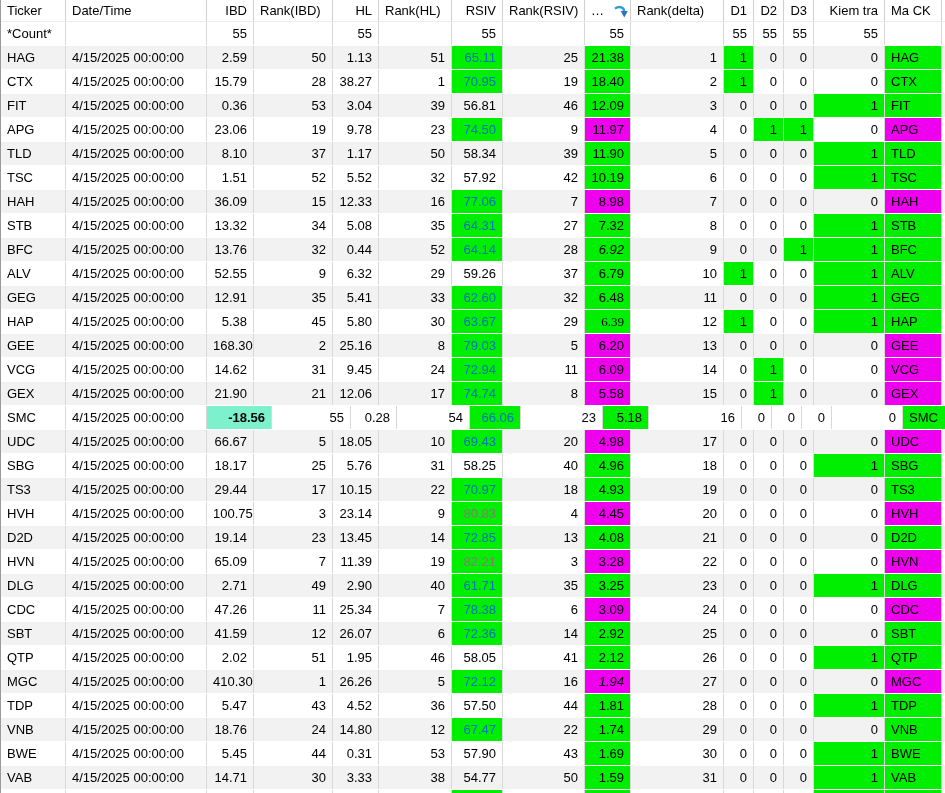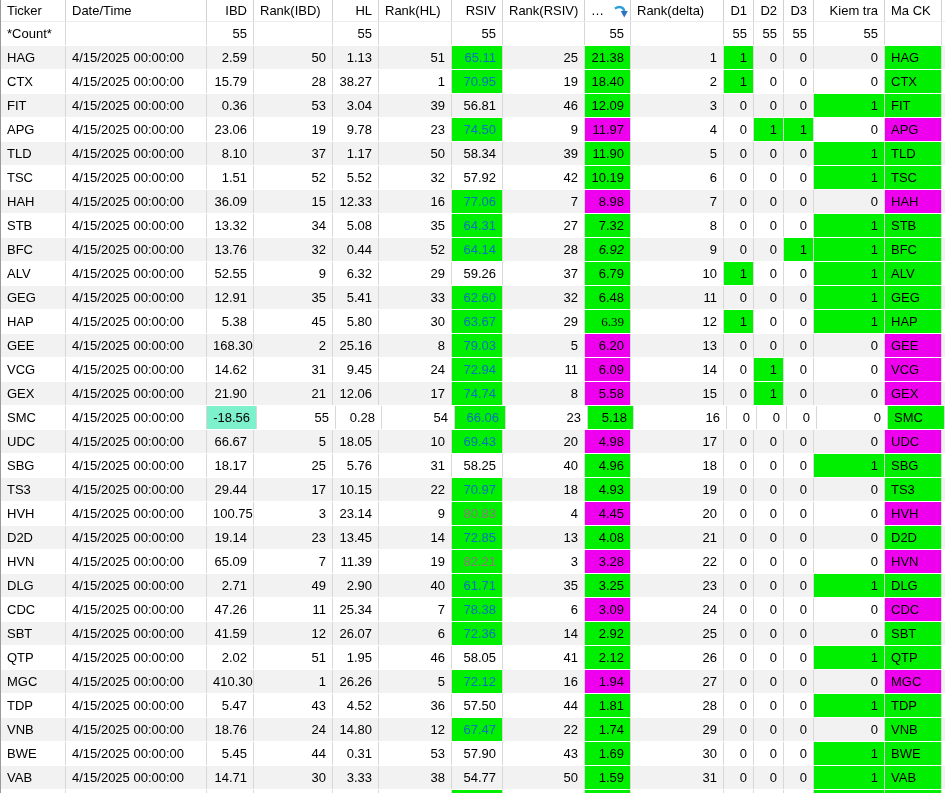--- a/index.html
+++ b/index.html
@@ -315,21 +315,21 @@
       <div class="cell" style="width: 93px; text-align: right;">15</div>
       <div class="cell" style="width: 30px; text-align: right;">0</div>
       <div class="cell bg-green" style="width: 30px; text-align: right;">1</div>
       <div class="cell" style="width: 30px; text-align: right;">0</div>
       <div class="cell" style="width: 71px; text-align: right;">0</div>
       <div class="cell bg-magenta" style="width: 57px; text-align: left;">GEX</div>
     </div>
     <div class="row">
       <div class="cell" style="width: 65px; text-align: left;">SMC</div>
       <div class="cell" style="width: 141px; text-align: left;">4/15/2025 00:00:00</div>
-      <div class="cell bg-cyan" style="width: 50px; text-align: right;">-18.56</div>
+      <div class="cell bg-cyan" style="width: 65px; text-align: right; font-weight: bold;">-18.56</div>
       <div class="cell" style="width: 79px; text-align: right;">55</div>
       <div class="cell" style="width: 46px; text-align: right;">0.28</div>
       <div class="cell" style="width: 73px; text-align: right;">54</div>
       <div class="cell bg-green blue" style="width: 51px; text-align: right;">66.06</div>
       <div class="cell" style="width: 82px; text-align: right;">23</div>
       <div class="cell bg-green" style="width: 46px; text-align: right;">5.18</div>
       <div class="cell" style="width: 93px; text-align: right;">16</div>
       <div class="cell" style="width: 30px; text-align: right;">0</div>
       <div class="cell" style="width: 30px; text-align: right;">0</div>
       <div class="cell" style="width: 30px; text-align: right;">0</div>
@@ -508,21 +508,21 @@
     </div>
     <div class="row alt">
       <div class="cell" style="width: 65px; text-align: left;">MGC</div>
       <div class="cell" style="width: 141px; text-align: left;">4/15/2025 00:00:00</div>
       <div class="cell" style="width: 47px; text-align: right;">410.30</div>
       <div class="cell" style="width: 79px; text-align: right;">1</div>
       <div class="cell" style="width: 46px; text-align: right;">26.26</div>
       <div class="cell" style="width: 73px; text-align: right;">5</div>
       <div class="cell bg-green blue" style="width: 51px; text-align: right;">72.12</div>
       <div class="cell" style="width: 82px; text-align: right;">16</div>
-      <div class="cell bg-magenta" style="width: 46px; text-align: right;">1.94</div>
+      <div class="cell bg-magenta" style="width: 46px; text-align: right; font-style: italic;">1.94</div>
       <div class="cell" style="width: 93px; text-align: right;">27</div>
       <div class="cell" style="width: 30px; text-align: right;">0</div>
       <div class="cell" style="width: 30px; text-align: right;">0</div>
       <div class="cell" style="width: 30px; text-align: right;">0</div>
       <div class="cell" style="width: 71px; text-align: right;">0</div>
       <div class="cell bg-magenta" style="width: 57px; text-align: left;">MGC</div>
     </div>
     <div class="row">
       <div class="cell" style="width: 65px; text-align: left;">TDP</div>
       <div class="cell" style="width: 141px; text-align: left;">4/15/2025 00:00:00</div>

